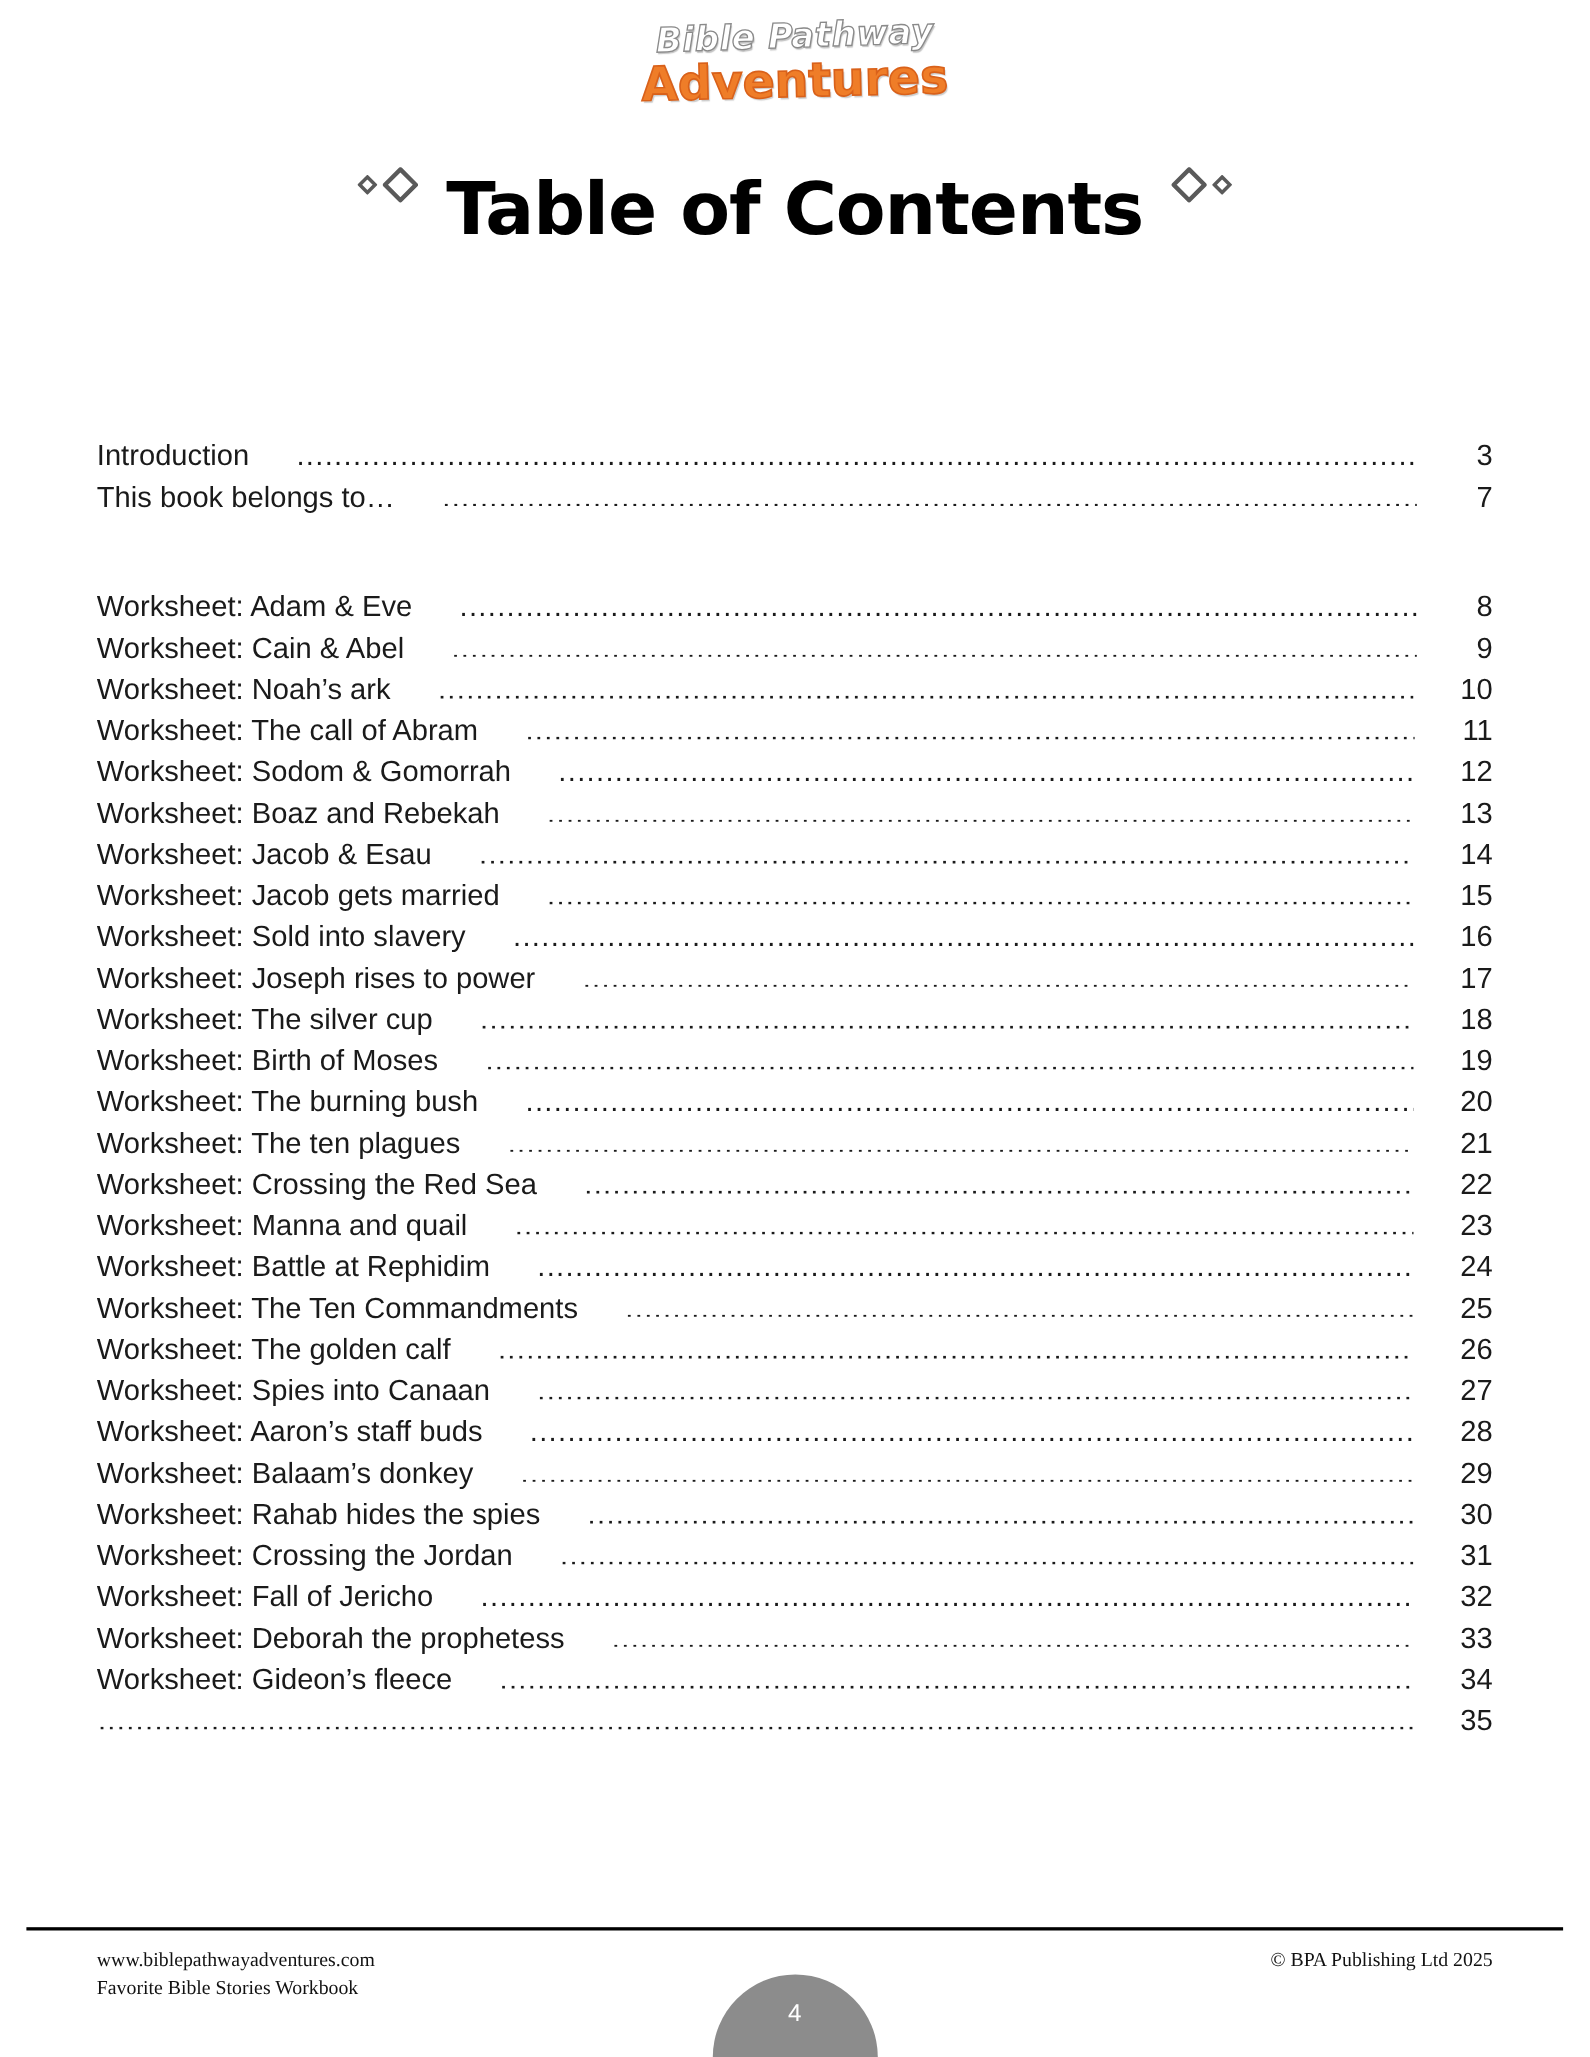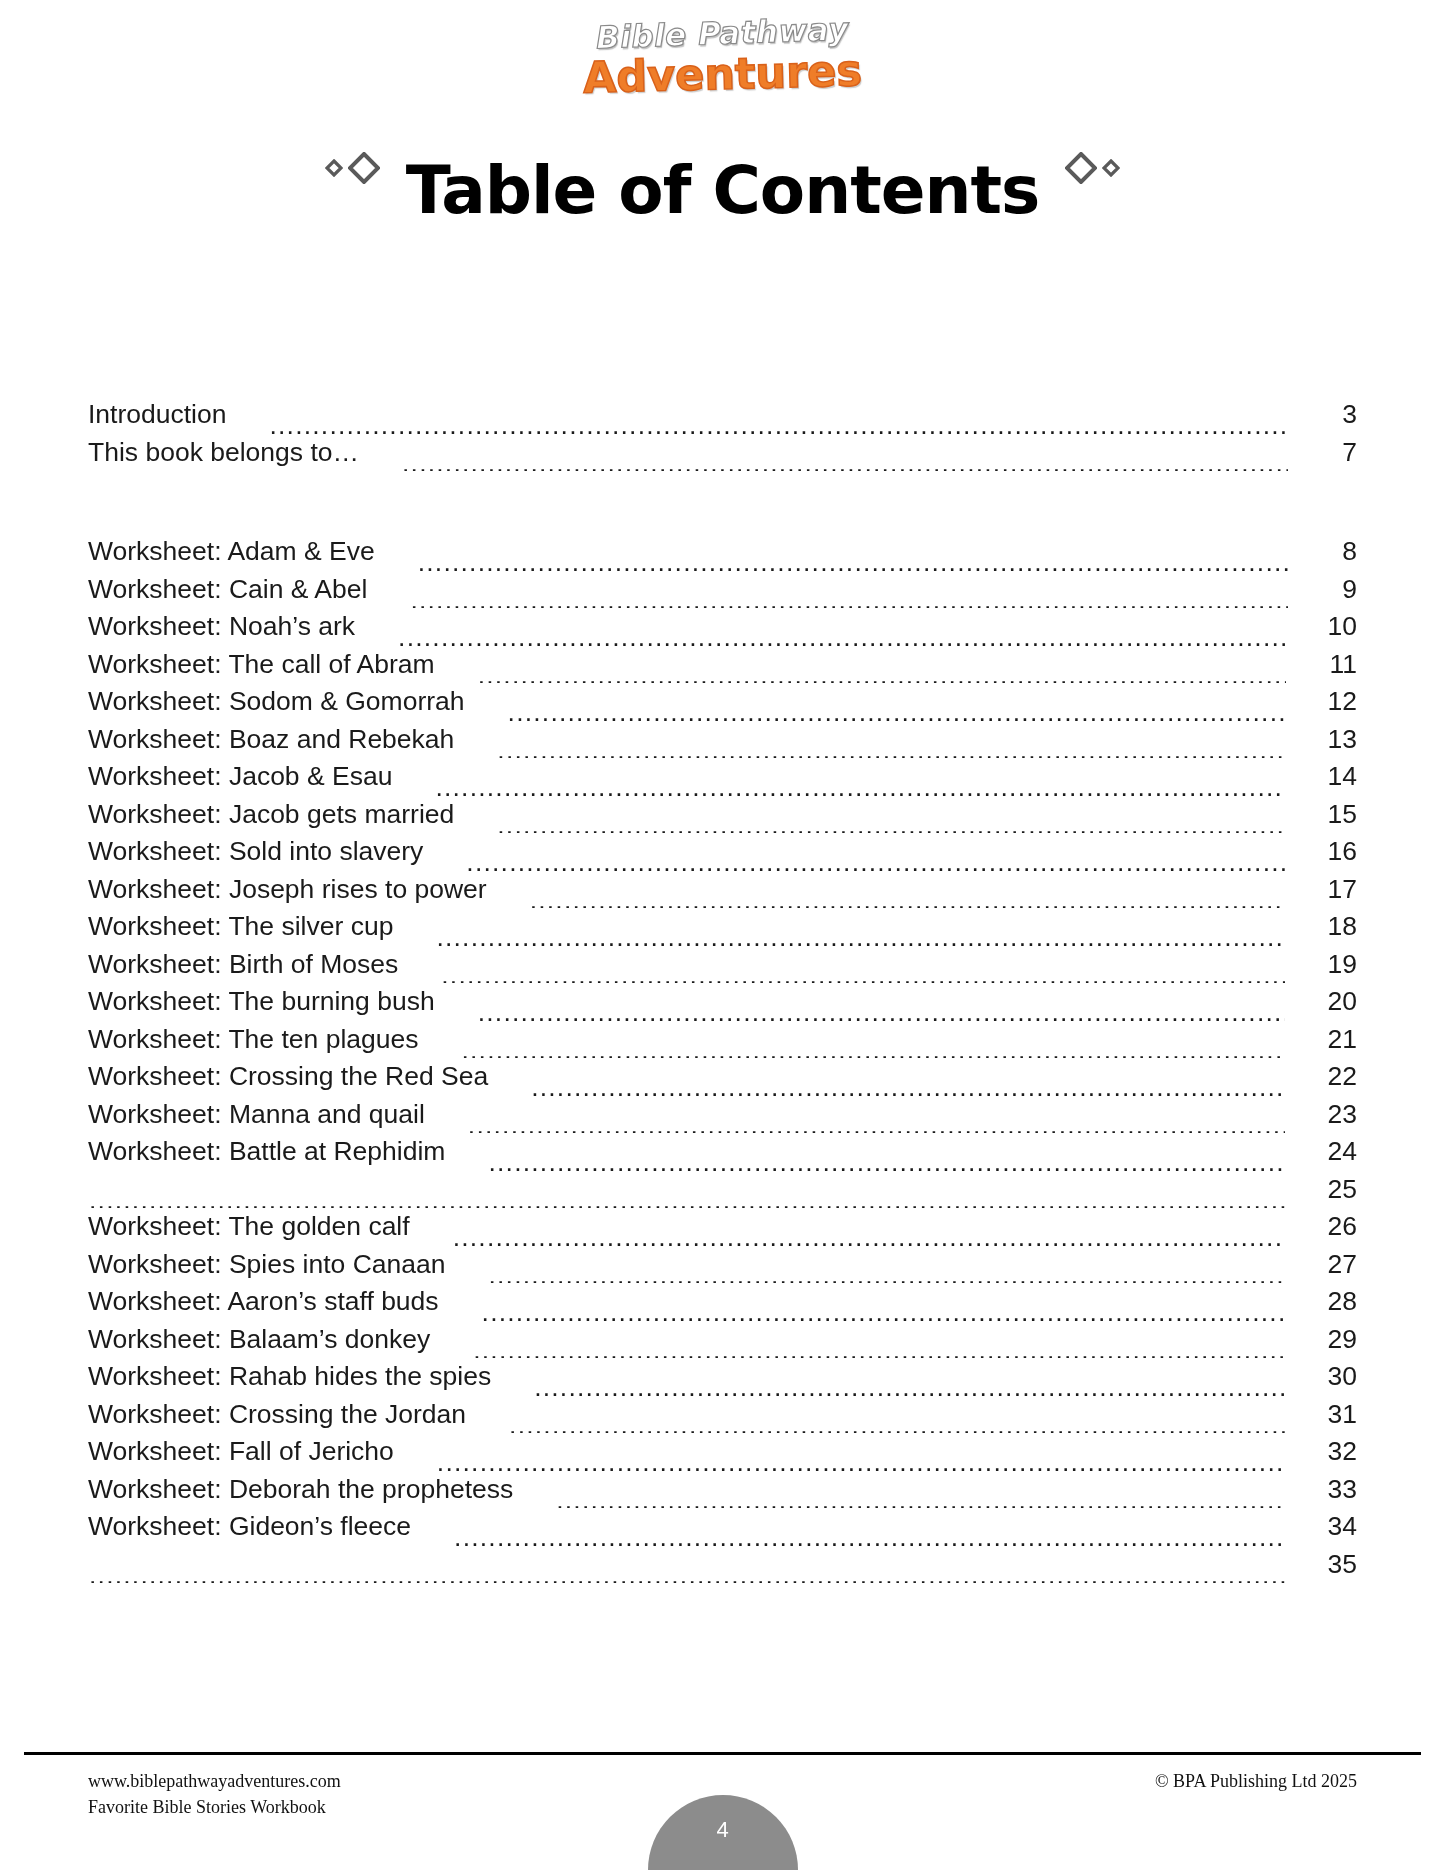--- a/index.html
+++ b/index.html
@@ -84,21 +84,21 @@
     position: absolute;
     left: 88px;
     right: 88px;
     top: 396px;
   }
   .toc-group { }
   .toc-gap { height: 62px; }
 
   .toc-row {
     display: flex;
-    align-items: flex-end;
+    align-items: flex-start;
     width: 100%;
     font-family: "Liberation Sans", sans-serif;
     font-size: 26.5px;
     line-height: 37.5px;
     color: #1a1a1a;
     white-space: nowrap;
     overflow: hidden;
     gap: 40px;
   }
   .toc-label { flex: 0 0 auto; padding-right: 2px; }
@@ -291,20 +291,21 @@
           <span class="toc-label">Worksheet: Manna and quail</span>
           <span class="toc-dots"></span>
           <span class="toc-page">23</span>
         </div>
         <div class="toc-row">
           <span class="toc-label">Worksheet: Battle at Rephidim</span>
           <span class="toc-dots"></span>
           <span class="toc-page">24</span>
         </div>
         <div class="toc-row">
+          <span class="toc-label">Worksheet: The Ten Commandments</span>
           <span class="toc-dots"></span>
           <span class="toc-page">25</span>
         </div>
         <div class="toc-row">
           <span class="toc-label">Worksheet: The golden calf</span>
           <span class="toc-dots"></span>
           <span class="toc-page">26</span>
         </div>
         <div class="toc-row">
           <span class="toc-label">Worksheet: Spies into Canaan</span>

